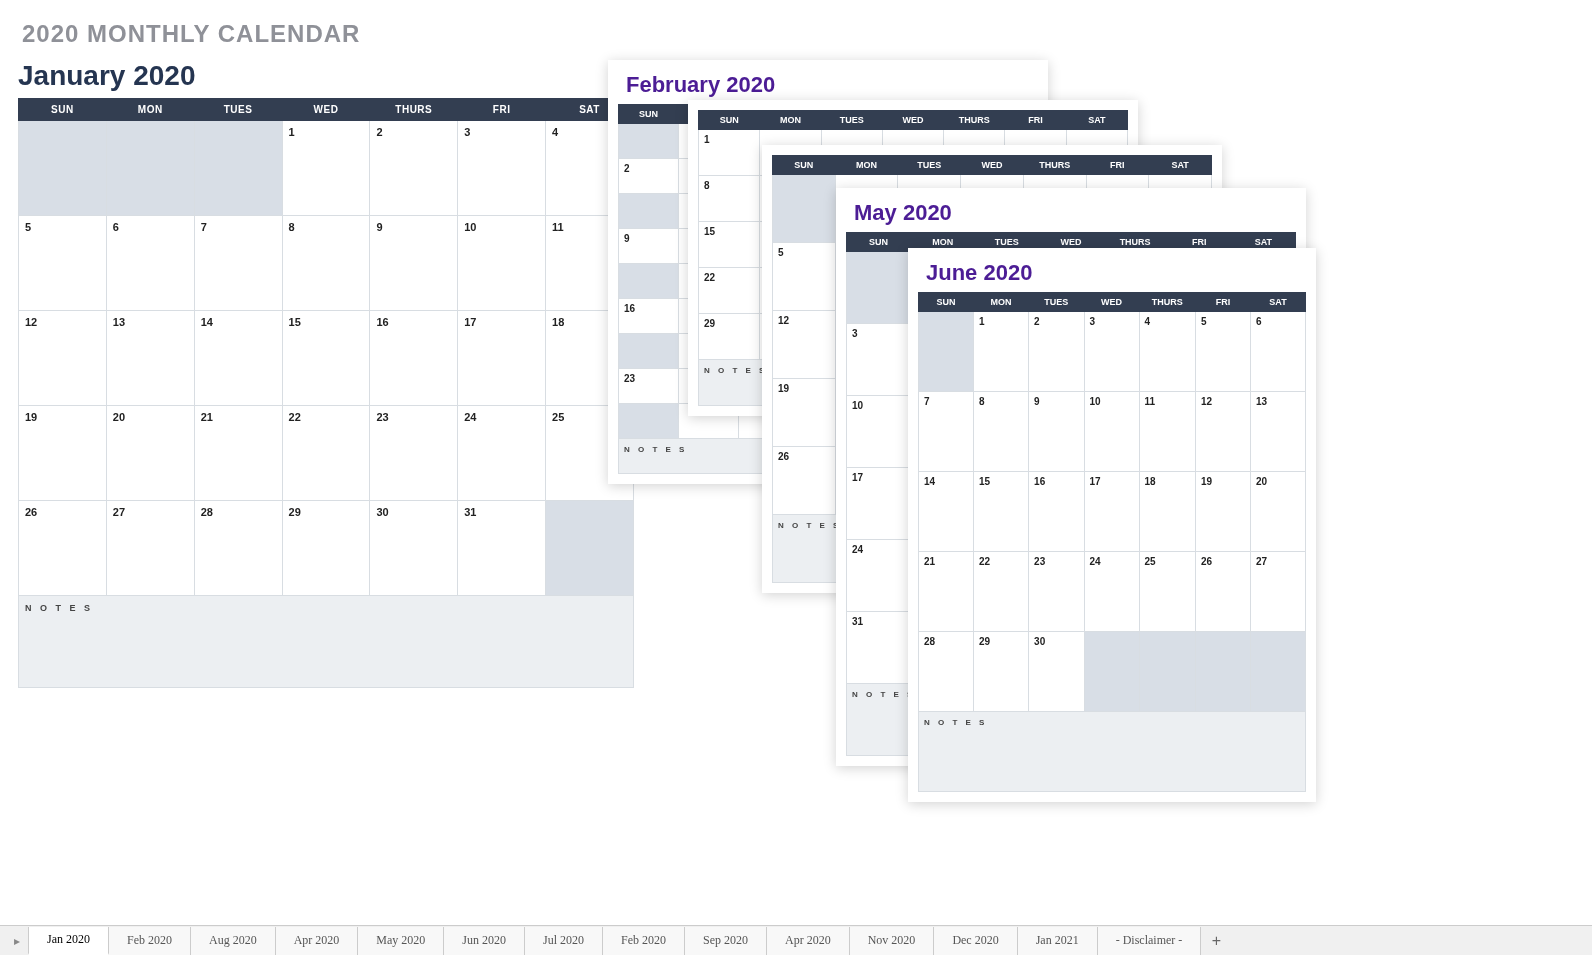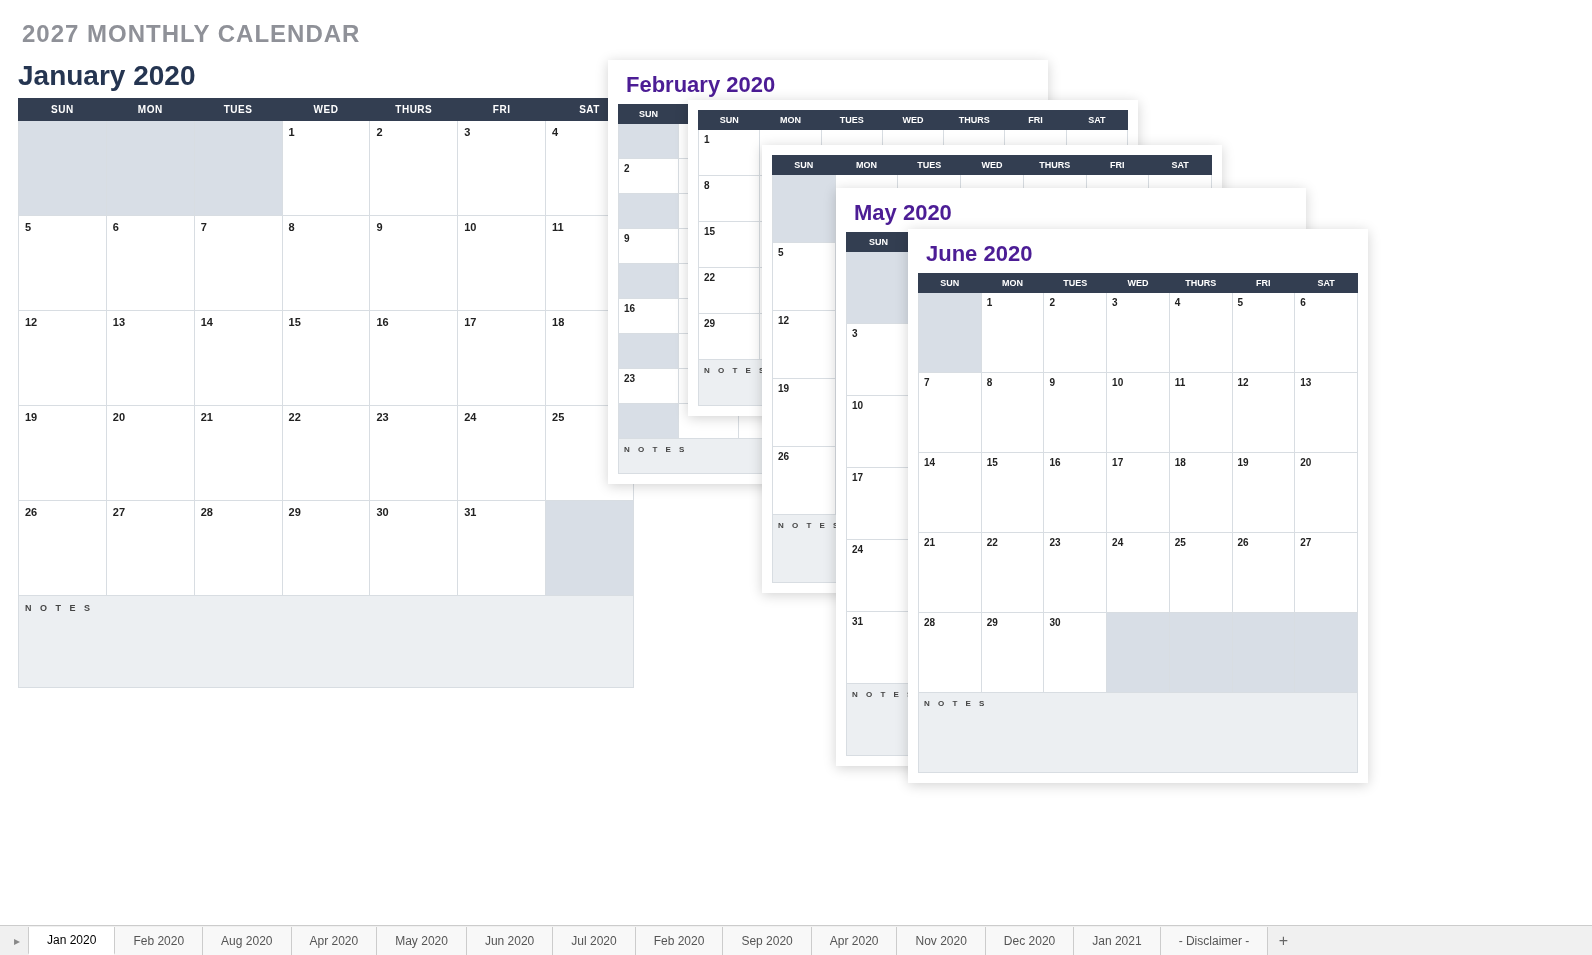--- a/index.html
+++ b/index.html
@@ -37,35 +37,35 @@
 
   
   #mc-apr { left: 762px; top: 145px; width: 460px; }
   #mc-apr td { height: 68px; }
 
   
   #mc-may { left: 836px; top: 188px; width: 470px; }
   #mc-may td { height: 72px; }
 
   
-  #mc-jun { left: 908px; top: 229px; width: 460px; }
+  #mc-jun { left: 908px; top: 248px; width: 408px; }
   #mc-jun td { height: 80px; }
 
   
   .sheet-tabs { position: absolute; left: 0; bottom: 0; right: 0; height: 30px; background: #f0f0f0; border-top: 1px solid #ccc; display: flex; align-items: center; padding-left: 6px; font-size: 12px; color: #555; }
   .st-arrow { width: 22px; height: 22px; display: flex; align-items: center; justify-content: center; color: #888; cursor: pointer; }
-  .st-tab { height: 28px; padding: 12px 18px; display: flex; align-items: center; border-right: 1px solid #ccc; cursor: pointer; background: #f8f8f8; white-space: nowrap; }
+  .st-tab { height: 28px; padding: 12px 18px; display: flex; align-items: center; border-right: 1px solid #ccc; cursor: pointer; background: #f8f8f8; white-space: nowrap; font-family: Liberation Serif, serif; }
   .st-tab.first { border-left: 1px solid #ccc; }
   .st-tab.active { background: #fff; color: #000; font-weight: 500; border-bottom: 2px solid #fff; margin-bottom:-1px; }
   .st-add { width: 30px; display: flex; align-items: center; justify-content: center; cursor: pointer; font-size: 16px; color: #666; }
 </style>
 </head>
 <body>
 
-<div class="page-title">2027 MONTHLY CALENDAR</div>
+<div class="page-title">2020 MONTHLY CALENDAR</div>
 
 <div class="main-cal">
   <div class="cal-title">January 2020</div>
   <table class="cal-grid">
     <thead>
         <tr id="jan-head">
           <th>SUN</th>
           <th>MON</th>
           <th>TUES</th>
           <th>WED</th>

